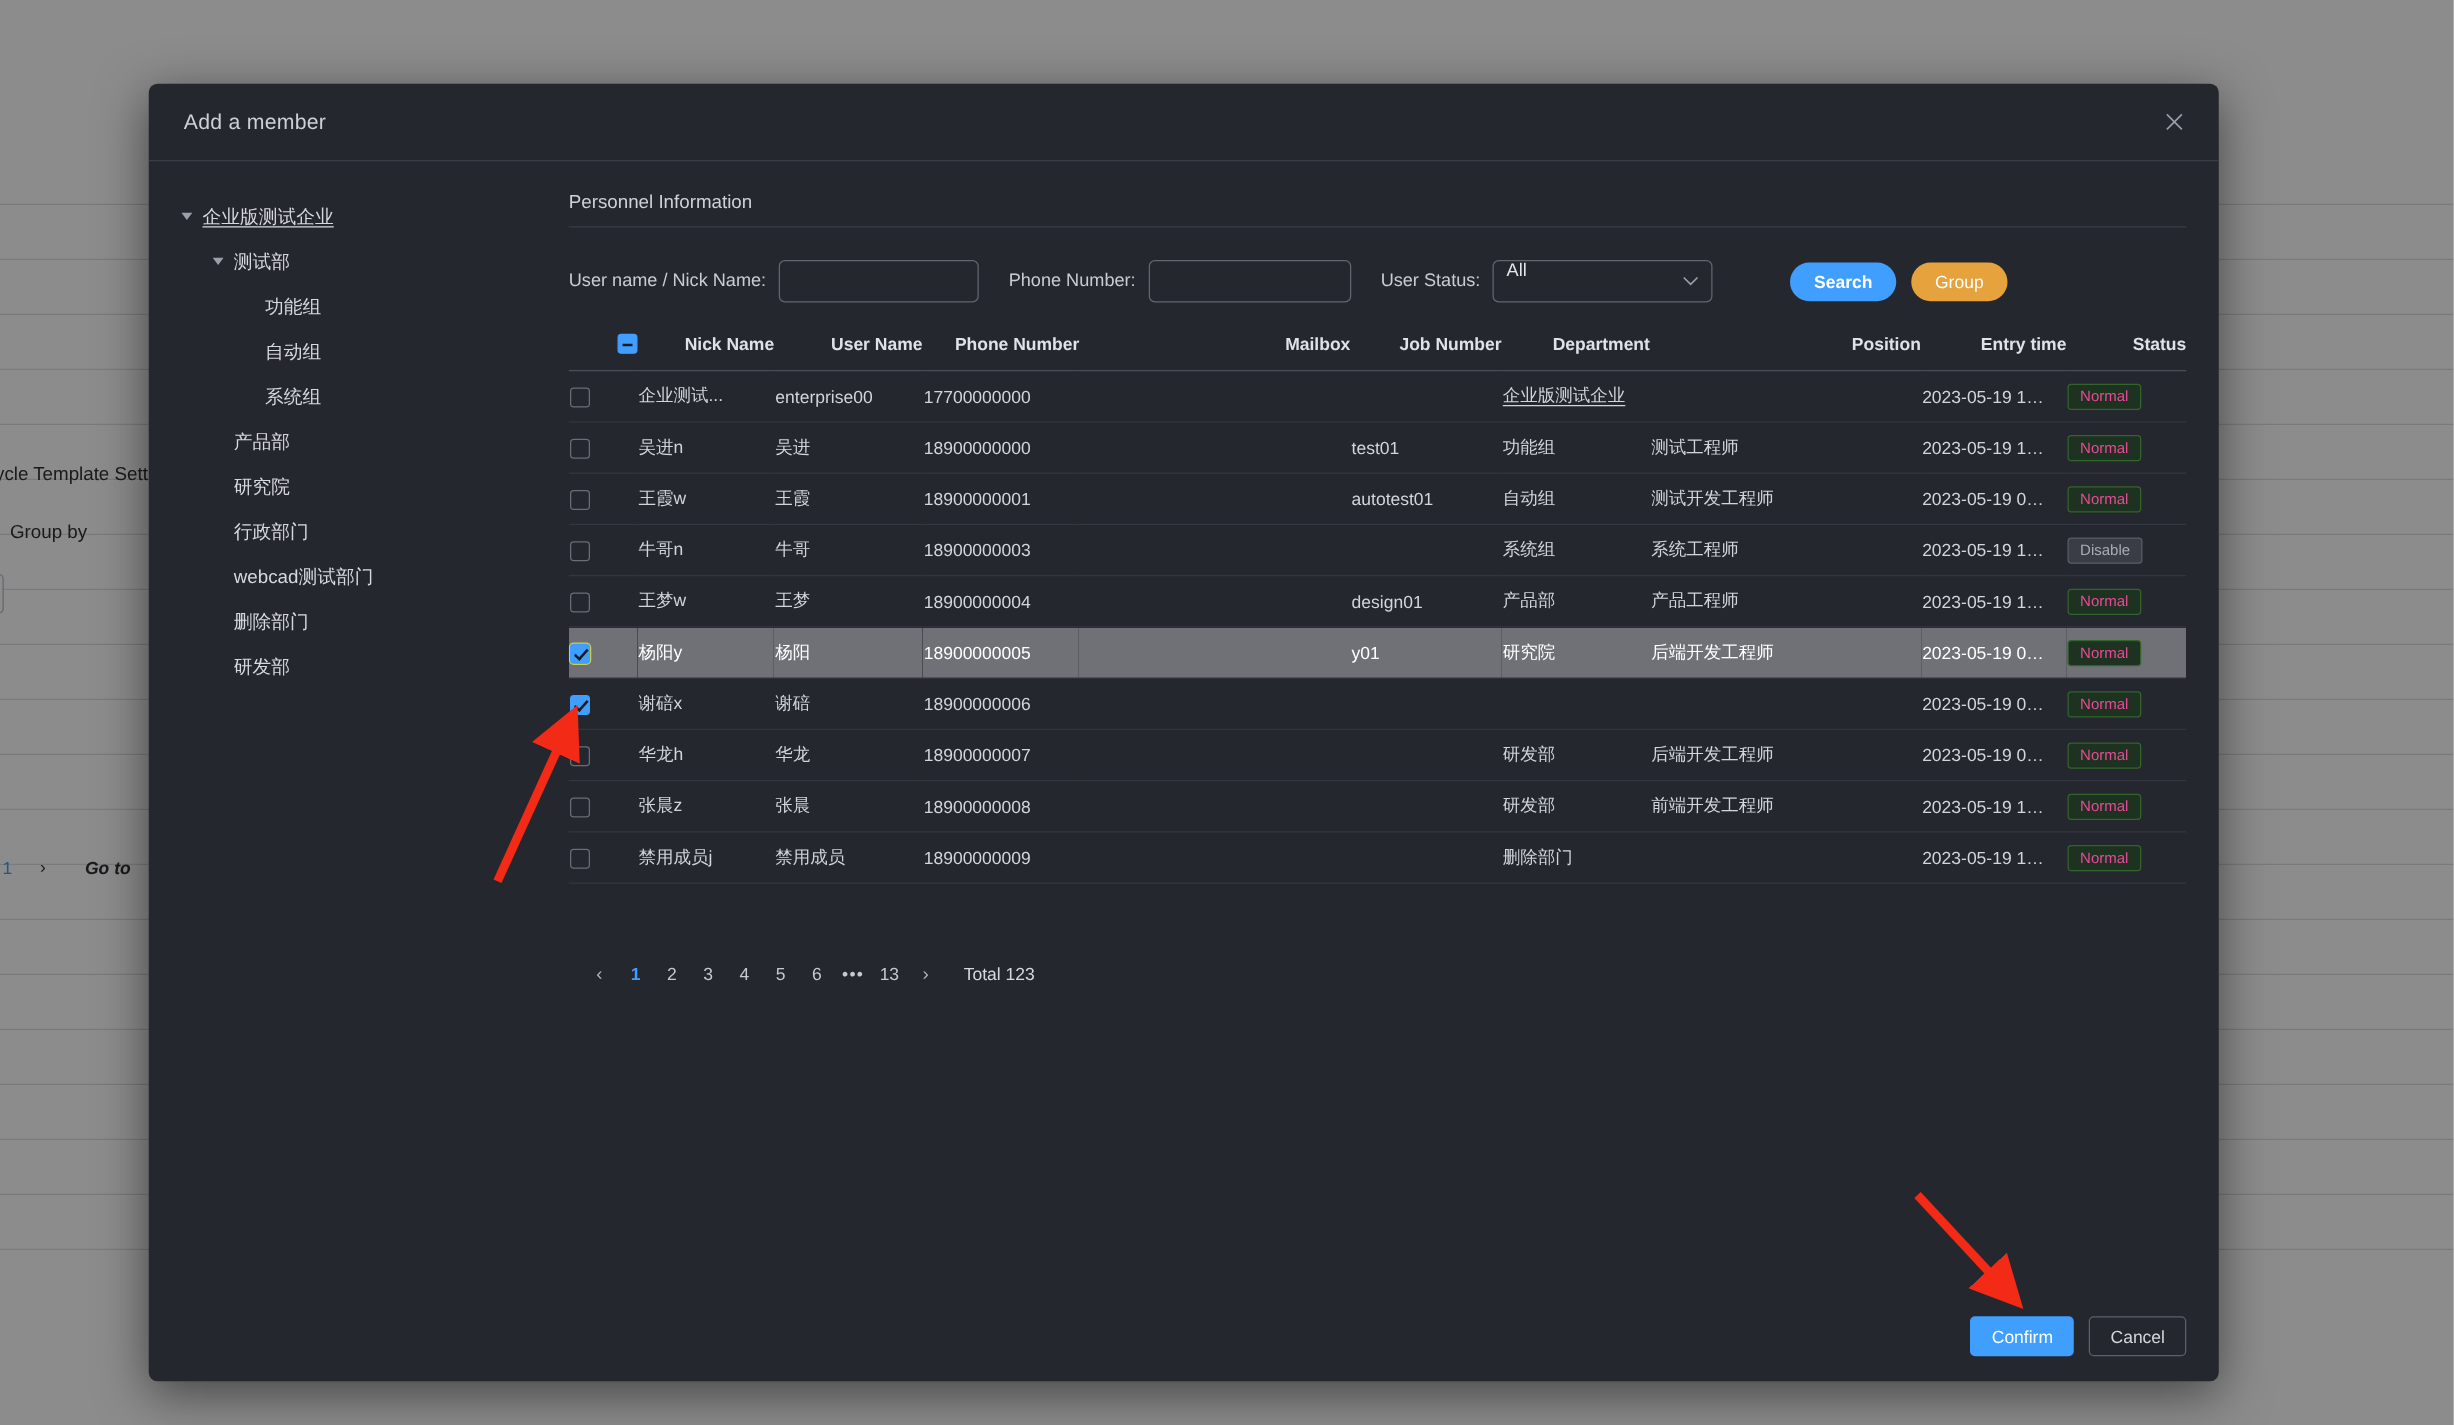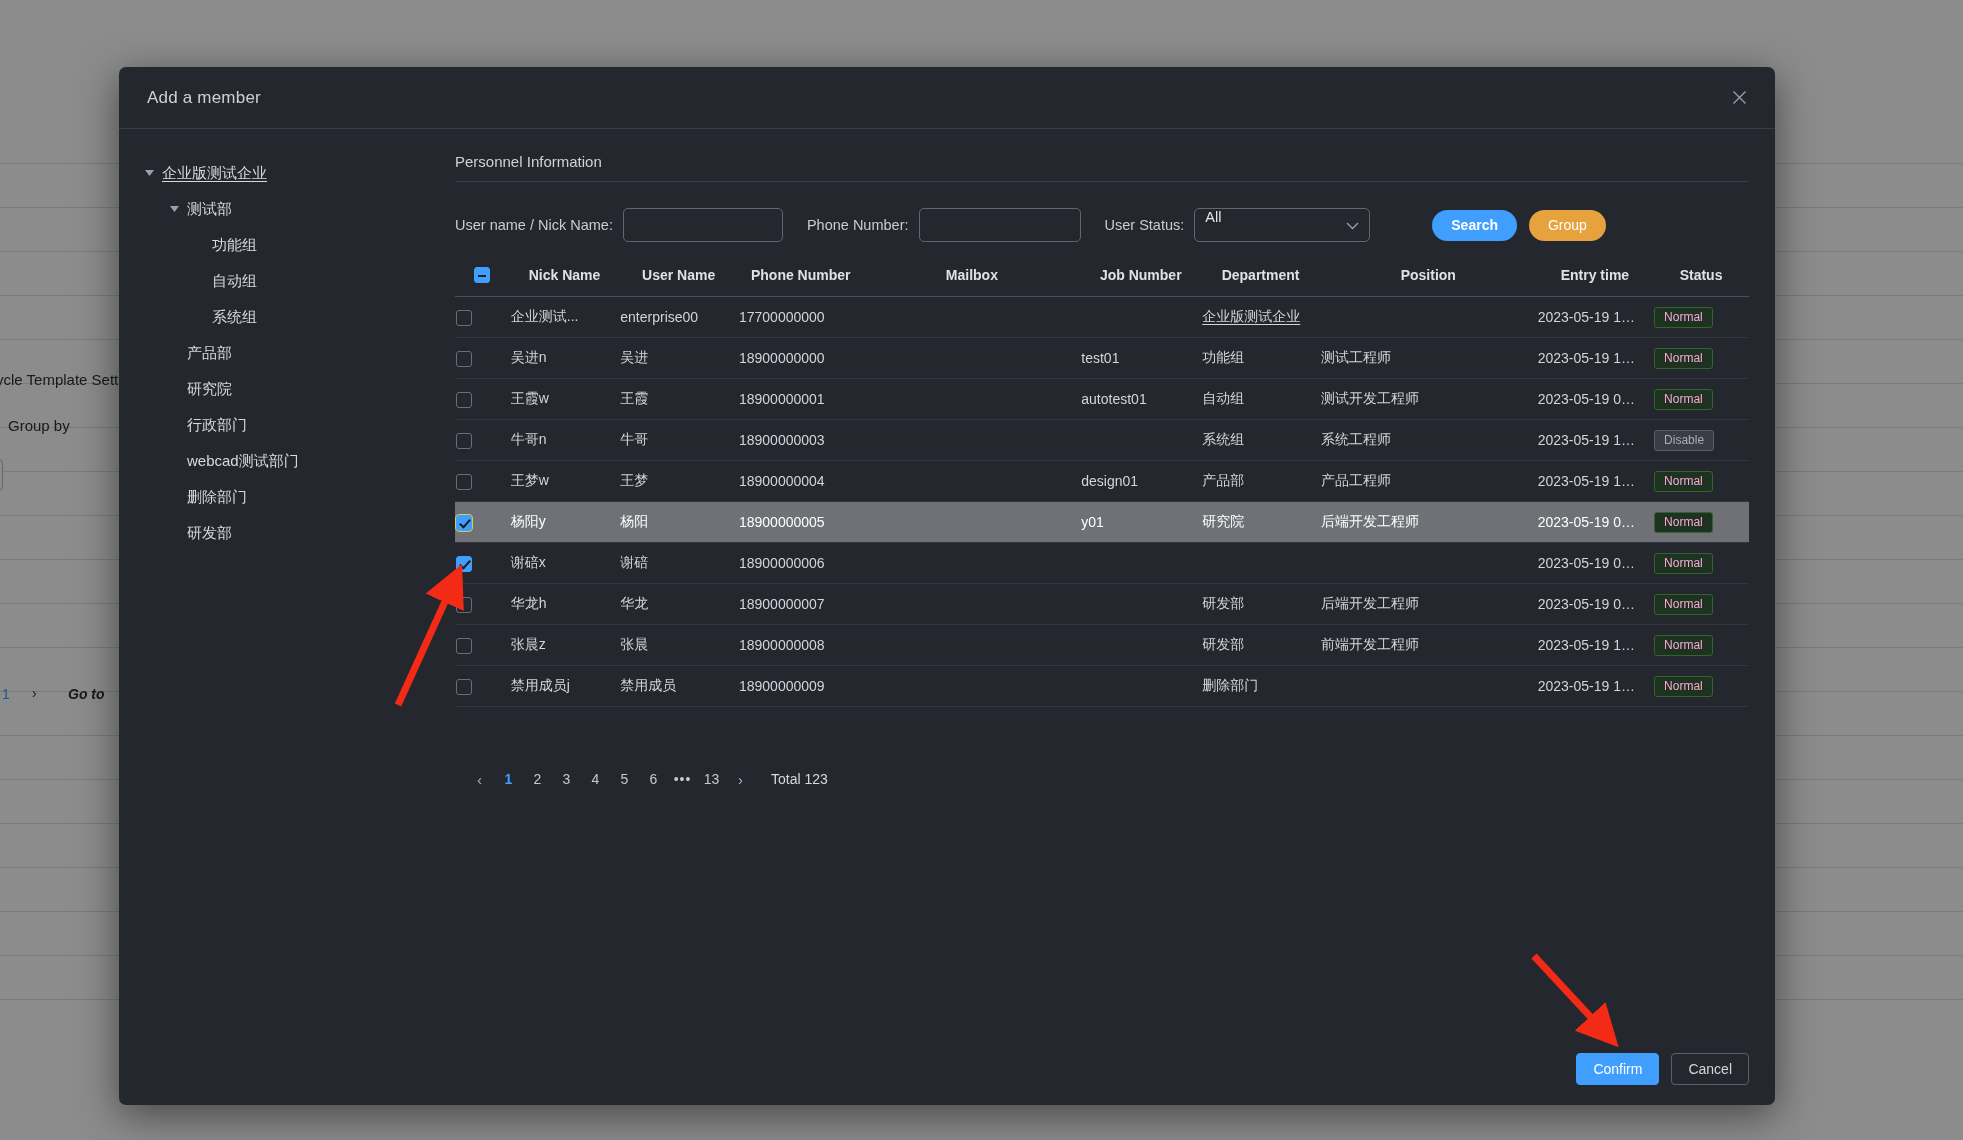--- a/index.html
+++ b/index.html
@@ -178,21 +178,21 @@
     cursor: pointer;
     font-family: inherit;
   }
   #btn-search { background: #409eff; font-weight: bold; }
   #btn-reset  { background: #e6a23c; }
 
   
   #table-wrap { margin-top: 24px; }
   table.data { width: 100%; border-collapse: collapse; table-layout: fixed; }
   table.data th {
-    text-align: center;
+    text-align: right;
     font-size: 14px;
     font-weight: bold;
     color: #dfe2e7;
     padding: 0 0 13px 0;
     border-bottom: 1px solid #4b4e57;
     white-space: nowrap;
   }
   table.data td {
     font-size: 14px;
     color: #d2d5db;
@@ -254,21 +254,21 @@
 
   
   .badge {
     display: inline-block;
     font-size: 12px;
     border-radius: 3px;
     padding: 3px 9px 4px;
     line-height: 1;
     border: 1px solid transparent;
   }
-  .badge.normal  { background: #1d3220; border-color: #33642c; color: #f9a8d4; }
+  .badge.normal  { background: #1d3220; border-color: #33642c; color: #ec4899; }
   .badge.disable { background: #3a3d45; border-color: #5a5d66; color: #a9acb4; }
 
   
   #pagination {
     display: flex; align-items: center;
     margin-top: 58px;
     padding-left: 10px;
     gap: 0;
   }
   .pg {

